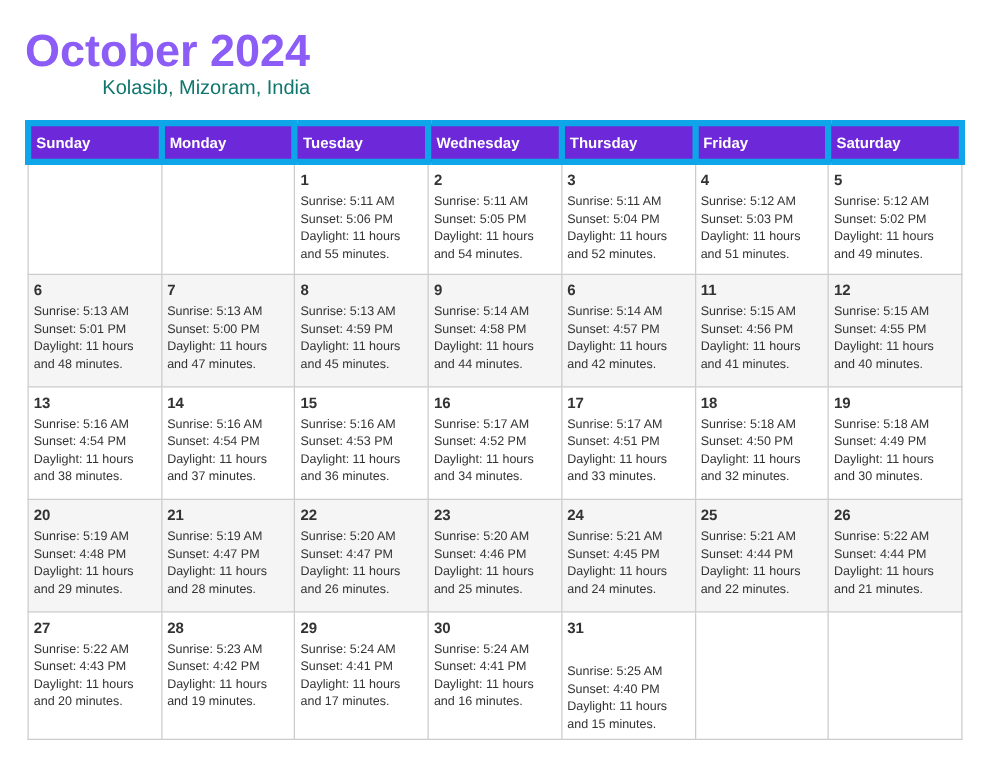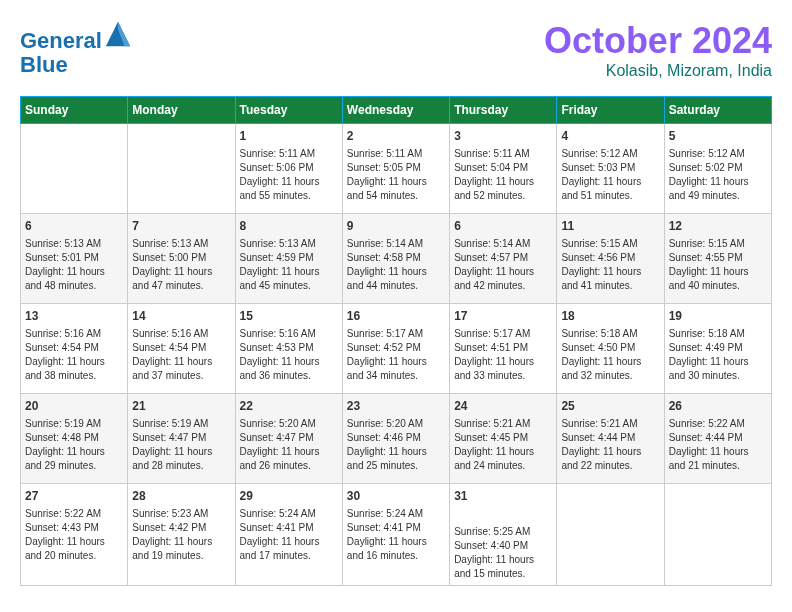--- a/index.html
+++ b/index.html
@@ -46,27 +46,27 @@
       font-size: 16px;
       font-weight: normal;
       color: #0f766e;
     }
     table {
       width: 100%;
       border-collapse: collapse;
       font-size: 11px;
     }
     thead tr th {
-      background-color: #15803d;
+      background-color: #6d28d9;
       color: #fff;
       padding: 6px 4px;
       text-align: left;
       font-size: 12px;
       font-weight: bold;
-      border: 1px solid #0ea5e9;
+      border: 5px solid #0ea5e9;
     }
     tbody tr td {
       border: 1px solid #ccc;
       padding: 4px 4px;
       vertical-align: top;
       min-height: 80px;
       height: 90px;
       color: #333;
       line-height: 1.4;
     }
@@ -87,33 +87,20 @@
       color: #333;
     }
     .empty-cell {
       background-color: #fff !important;
     }
   </style>
 </head>
 <body>
 
 <div class="header">
-  <div class="logo">
-    <div>
-      <div class="logo-text">
-        <span>General</span><svg class="logo-icon" viewBox="0 0 30 30" xmlns="http://www.w3.org/2000/svg">
-            <polygon points="2,28 15,2 28,28" fill="#1a6faf"></polygon>
-            <polygon points="15,2 28,28 22,28 15,10" fill="#4a9fd4"></polygon>
-          </svg>
-      </div>
-      <div class="logo-text">
-        <span style="color:#1a6faf;">Blue</span>
-      </div>
-    </div>
-  </div>
   <div class="title-block">
     <h1>October 2024</h1>
     <h2>Kolasib, Mizoram, India</h2>
   </div>
 </div>
 
 <table>
   <thead>
     <tr>
     <th>Sunday</th>

